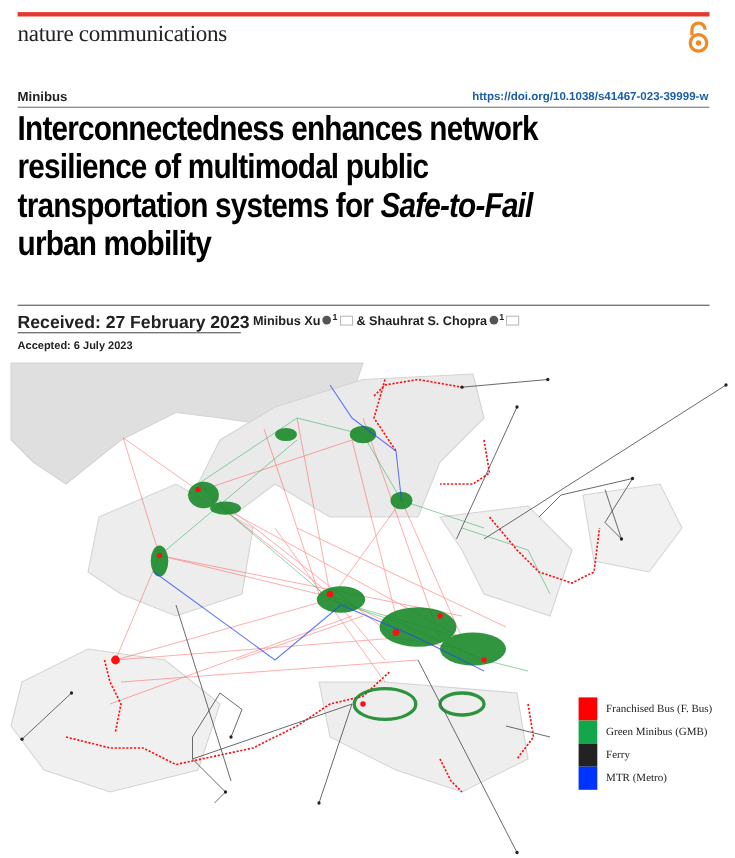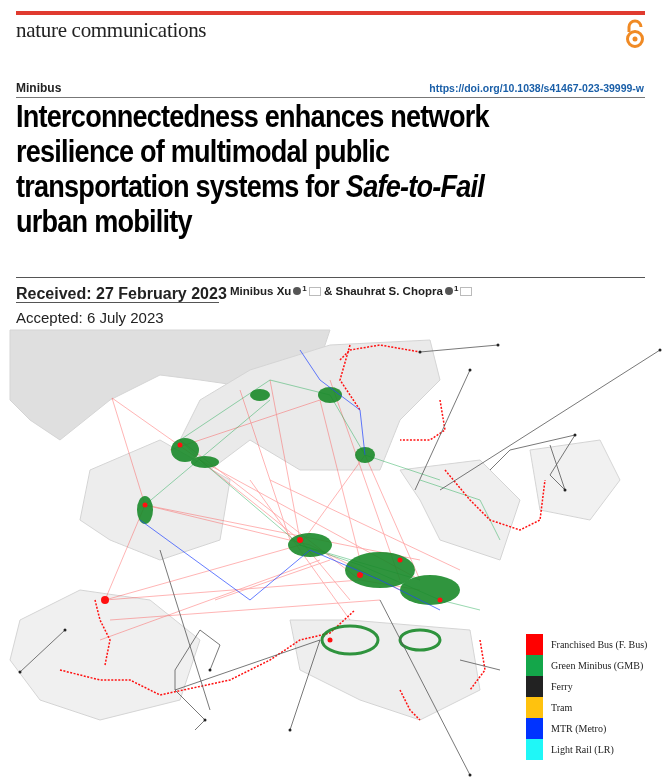--- a/index.html
+++ b/index.html
@@ -8,21 +8,21 @@
   .journal{position:absolute;left:16px;top:18px;font-family:"Liberation Serif",serif;font-size:21px;letter-spacing:-0.3px;color:#222;}
   .oa{position:absolute;left:624px;top:19px;width:22px;height:30px;}
   .article-label{position:absolute;left:16px;top:81px;font-size:12px;font-weight:bold;color:#222;}
   .doi{position:absolute;right:24px;top:82px;font-size:10.5px;font-weight:bold;color:#1a5fa8;text-decoration:none;margin-left:22px;}
   .rule1{position:absolute;left:16px;top:97px;width:629px;height:1px;background:#777;}
   .title{position:absolute;left:16px;top:99px;width:600px;font-family:"Liberation Sans",sans-serif;font-weight:bold;font-size:31.5px;line-height:35px;letter-spacing:-0.9px;transform:scaleX(0.86);transform-origin:left top;color:#000;}
   .title .it{font-style:italic;}
   .rule2{position:absolute;left:16px;top:277px;width:629px;height:1px;background:#555;}
   .received{position:absolute;left:16px;top:285px;font-size:16px;font-weight:bold;color:#222;}
   .rule3{position:absolute;left:16px;top:302px;width:203px;height:1px;background:#555;}
-  .accepted{position:absolute;left:16px;top:309px;font-size:15px;font-weight:normal;color:#222;}
+  .accepted{position:absolute;left:16px;top:309px;font-size:10px;font-weight:bold;color:#222;}
   .authors{position:absolute;left:230px;top:284px;font-size:11.5px;font-weight:bold;color:#222;white-space:nowrap;}
   .orcid{display:inline-block;width:8px;height:8px;border-radius:50%;background:#555;margin-left:2px;vertical-align:0;}
   .sup{font-size:8px;vertical-align:4px;margin-left:1px;}
   .mail{display:inline-block;width:10px;height:7px;border:1px solid #bbb;margin-left:2px;vertical-align:-1px;position:relative;}
   .map{position:absolute;left:0;top:325px;width:668px;height:455px;}
   .legend{position:absolute;left:526px;top:634px;}
   .legend-item{display:flex;align-items:center;height:21px;}
   .swatch{width:17px;height:21px;}
   .legend-label{font-family:Liberation Serif, serif;font-size:10px;color:#222;margin-left:8px;white-space:nowrap;}
 </style>
@@ -175,24 +175,16 @@
     </div>
   <div class="legend-item">
       <div class="swatch" style="background:#14a64a"></div>
       <span class="legend-label">Green Minibus (GMB)</span>
     </div>
   <div class="legend-item">
       <div class="swatch" style="background:#222222"></div>
       <span class="legend-label">Ferry</span>
     </div>
   <div class="legend-item">
-      <div class="swatch" style="background:#ffc20e"></div>
-      <span class="legend-label">Tram</span>
-    </div>
-  <div class="legend-item">
       <div class="swatch" style="background:#0033ff"></div>
       <span class="legend-label">MTR (Metro)</span>
-    </div>
-  <div class="legend-item">
-      <div class="swatch" style="background:#1ff7f7"></div>
-      <span class="legend-label">Light Rail (LR)</span>
     </div>
 </div>
 
 </body></html>

